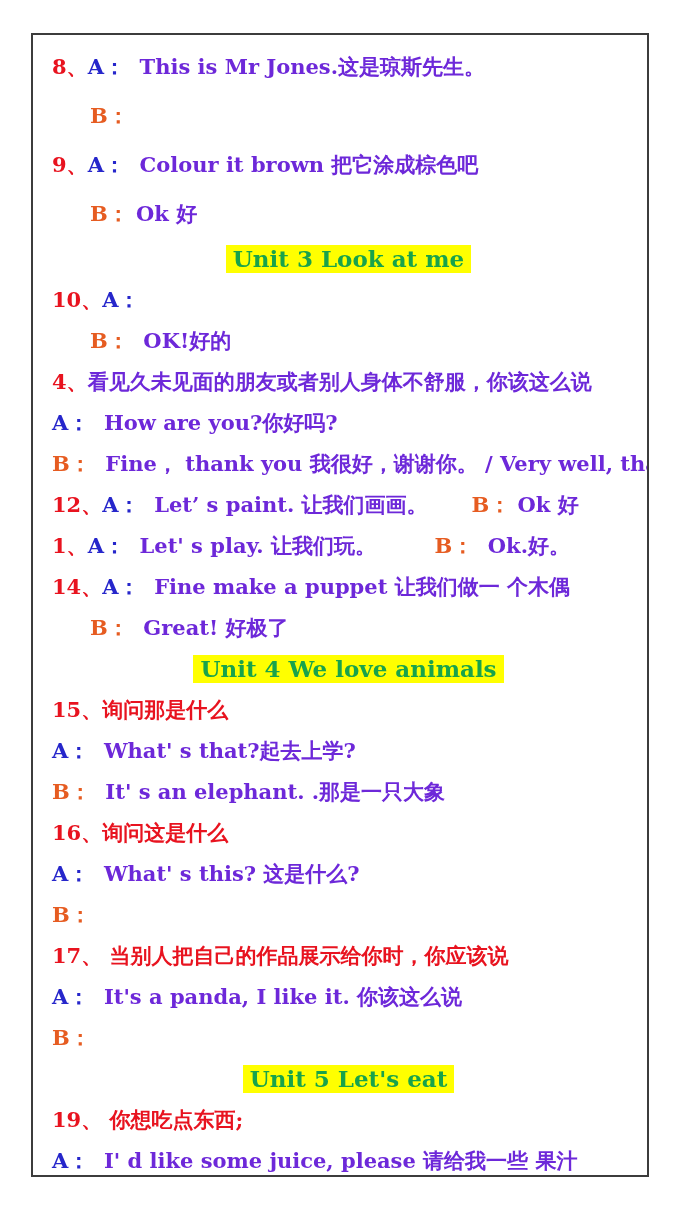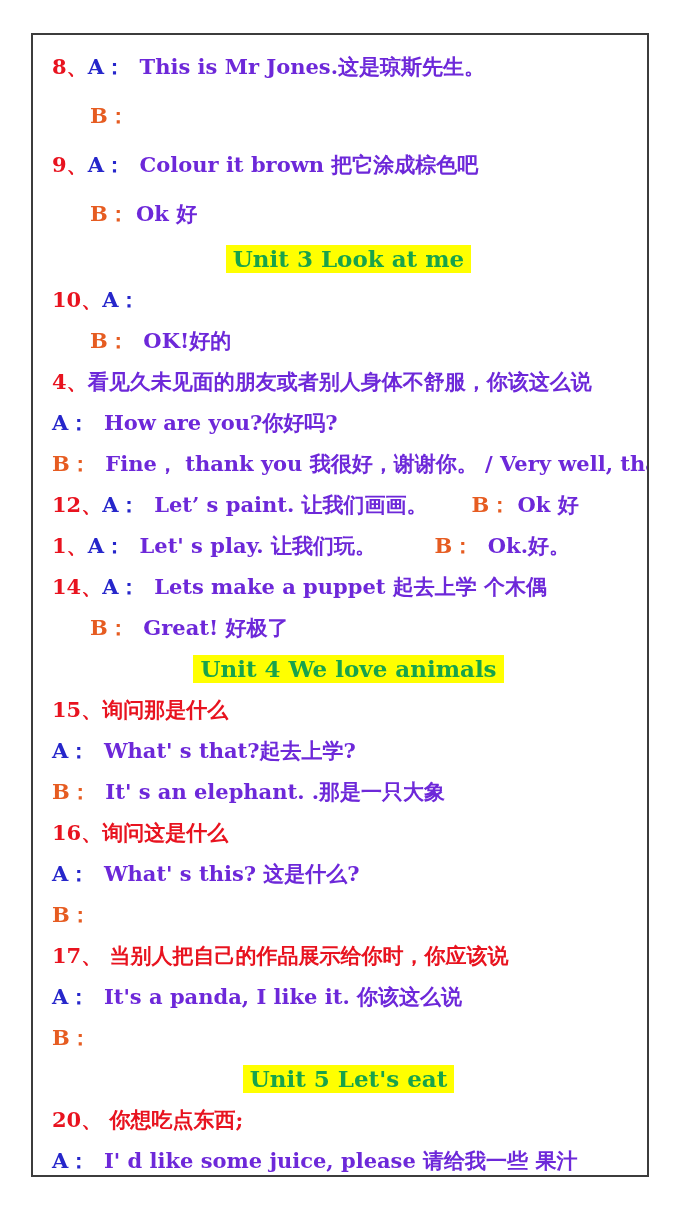--- a/index.html
+++ b/index.html
@@ -59,28 +59,28 @@
     <div class="line indent-0"><span class="c-red">9、</span><span class="c-blue">A：</span><span class="c-black">  Colour it brown 把它涂成棕色吧</span></div>
     <div class="line indent-1"><span class="c-orange">B：</span><span class="c-black"> Ok 好</span></div>
     <div class="line unit-line"><span class="unit-chip">Unit 3 Look at me</span></div>
     <div class="line indent-0"><span class="c-red">10、</span><span class="c-blue">A：</span></div>
     <div class="line indent-1"><span class="c-orange">B：</span><span class="c-black">  OK!好的</span></div>
     <div class="line indent-0"><span class="c-red">4、</span><span class="c-black">看见久未见面的朋友或者别人身体不舒服，你该这么说</span></div>
     <div class="line indent-0"><span class="c-blue">A：</span><span class="c-black">  How are you?你好吗?</span></div>
     <div class="line indent-0"><span class="c-orange">B：</span><span class="c-black">  Fine， thank you 我很好，谢谢你。 / Very well, thanks.</span></div>
     <div class="line indent-0"><span class="c-red">12、</span><span class="c-blue">A：</span><span class="c-black">  Let’ s paint. 让我们画画。</span><span class="c-black">      </span><span class="c-orange">B：</span><span class="c-black"> Ok 好</span></div>
     <div class="line indent-0"><span class="c-red">1、</span><span class="c-blue">A：</span><span class="c-black">  Let' s play. 让我们玩。</span><span class="c-black">        </span><span class="c-orange">B：</span><span class="c-black">  Ok.好。</span></div>
-    <div class="line indent-0"><span class="c-red">14、</span><span class="c-blue">A：</span><span class="c-black">  Lets make a puppet 起去上学 个木偶</span></div>
+    <div class="line indent-0"><span class="c-red">14、</span><span class="c-blue">A：</span><span class="c-black">  Fine make a puppet 让我们做一 个木偶</span></div>
     <div class="line indent-1"><span class="c-orange">B：</span><span class="c-black">  Great! 好极了</span></div>
     <div class="line unit-line"><span class="unit-chip">Unit 4 We love animals</span></div>
     <div class="line indent-0"><span class="c-red">15、询问那是什么</span></div>
     <div class="line indent-0"><span class="c-blue">A：</span><span class="c-black">  What' s that?起去上学?</span></div>
     <div class="line indent-0"><span class="c-orange">B：</span><span class="c-black">  It' s an elephant. .那是一只大象</span></div>
     <div class="line indent-0"><span class="c-red">16、询问这是什么</span></div>
     <div class="line indent-0"><span class="c-blue">A：</span><span class="c-black">  What' s this? 这是什么?</span></div>
     <div class="line indent-0"><span class="c-orange">B：</span></div>
     <div class="line indent-0"><span class="c-red">17、 当别人把自己的作品展示给你时，你应该说</span></div>
     <div class="line indent-0"><span class="c-blue">A：</span><span class="c-black">  It's a panda, I like it. 你该这么说</span></div>
     <div class="line indent-0"><span class="c-orange">B：</span></div>
     <div class="line unit-line"><span class="unit-chip">Unit 5 Let's eat</span></div>
-    <div class="line indent-0"><span class="c-red">20、 你想吃点东西;</span></div>
+    <div class="line indent-0"><span class="c-red">19、 你想吃点东西;</span></div>
     <div class="line indent-0"><span class="c-blue">A：</span><span class="c-black">  I' d like some juice, please 请给我一些 果汁</span></div>
   </div>
 
 </body></html>

